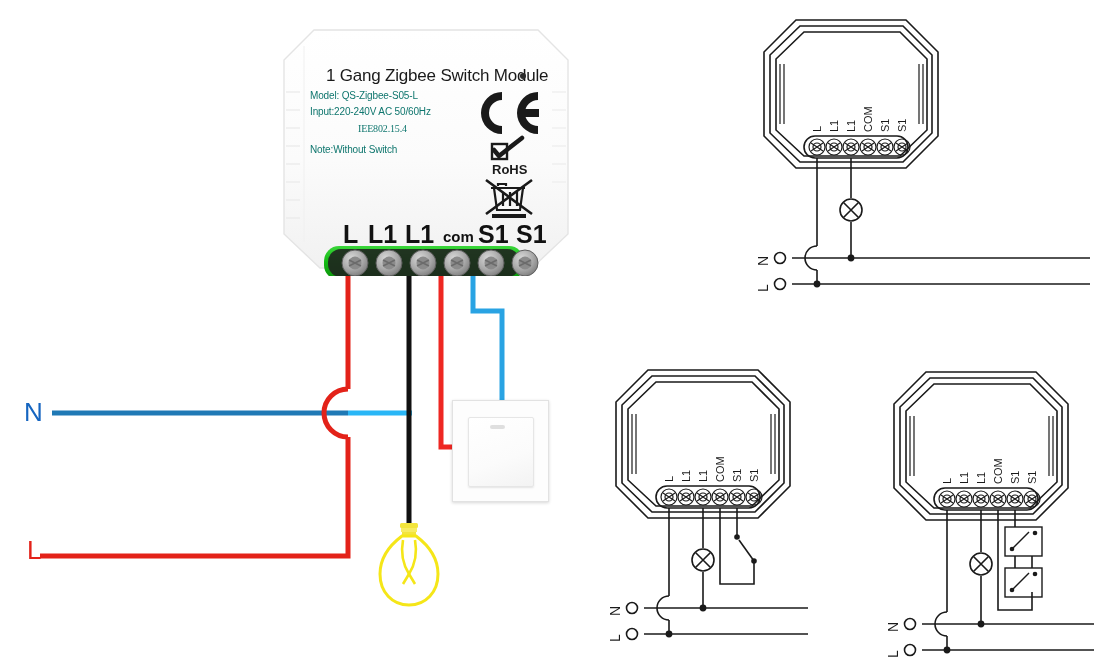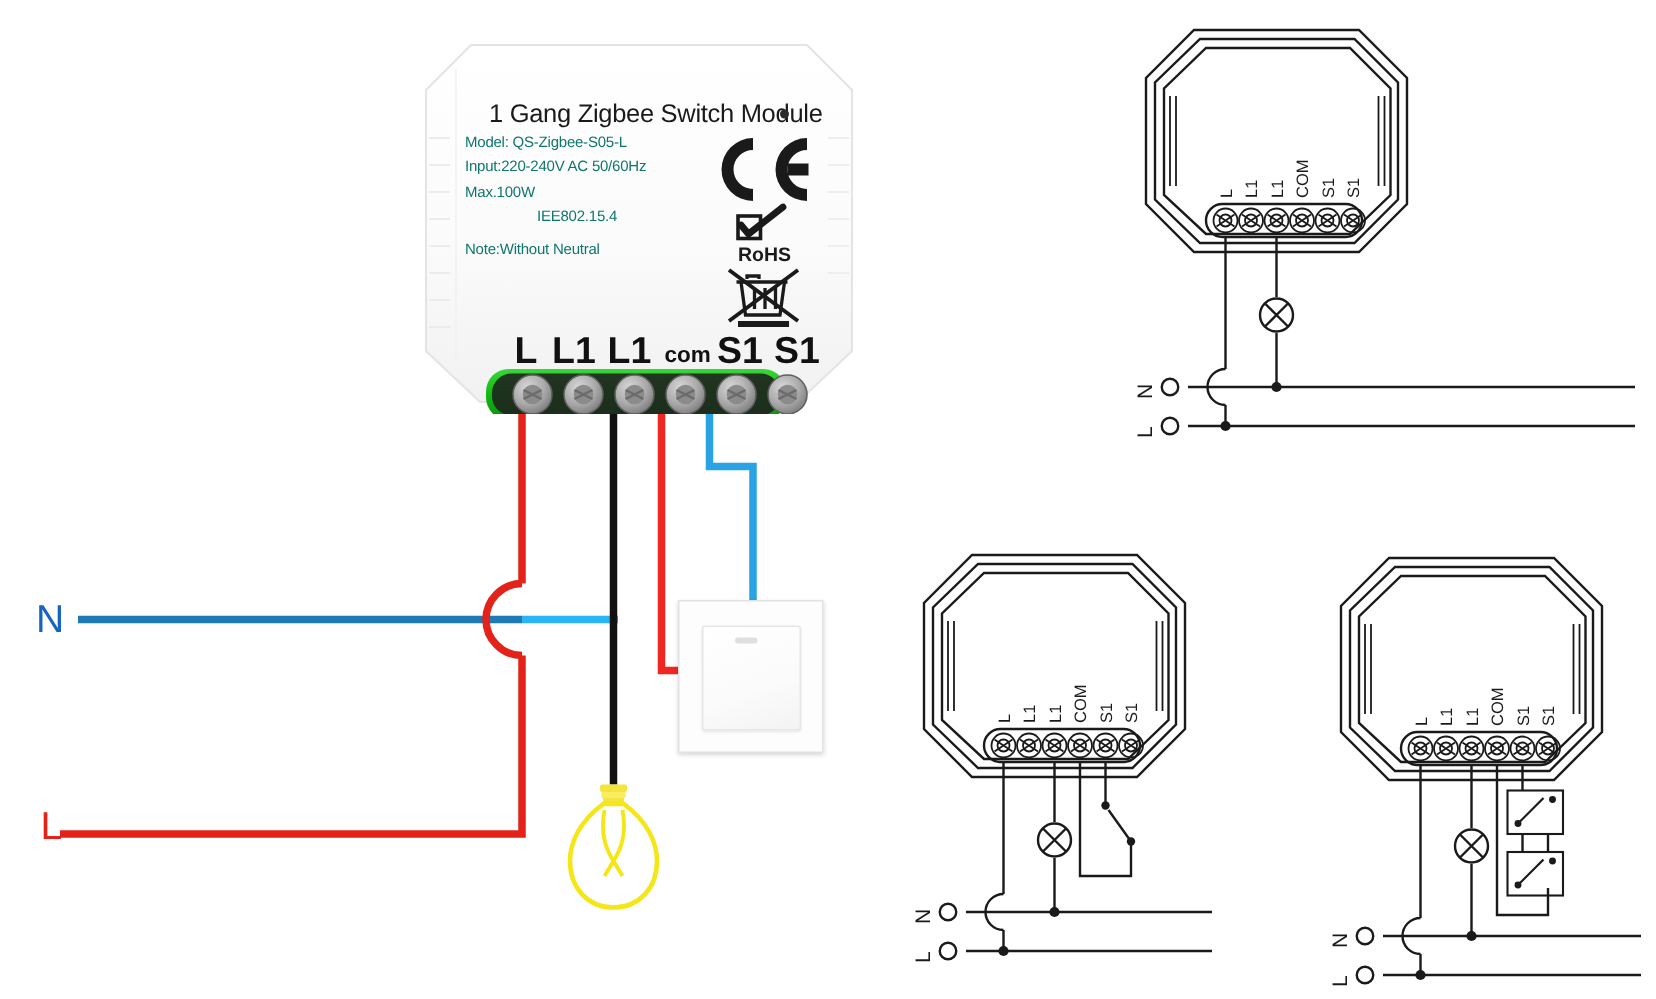--- a/index.html
+++ b/index.html
@@ -13,21 +13,21 @@
   .mod-body{position:absolute;inset:0;}
   .mod-label{position:absolute;left:0;top:0;width:100%;height:100%;}
 
   .title{position:absolute;left:44px;top:38px;width:220px;text-align:center;
          font-size:17px;color:#1a1a1a;letter-spacing:-.2px;white-space:nowrap;}
   .led-dot{position:absolute;left:238px;top:45px;width:6px;height:6px;border-radius:50%;
            background:#2b2b2b;}
   .spec{position:absolute;left:28px;top:60px;width:200px;color:#0f766e;
         font-size:10px;line-height:16.4px;letter-spacing:-.15px;}
   .spec div{white-space:nowrap;}
-  .spec .indent{padding-left:48px;}
+  .spec .indent{padding-left:48px;font-family:Liberation Serif, serif;}
   .spec .gap{height:5px;}
 
   .certs{position:absolute;left:190px;top:62px;width:92px;height:128px;}
 
   .term-labels{position:absolute;left:22px;top:190px;width:250px;height:36px;}
   .tl{position:absolute;font-weight:bold;color:#111;}
   .tl.big{font-size:25px;}
   .tl.small{font-size:15px;}
 
   
@@ -166,24 +166,23 @@
       </g>
     </svg>
 
     <div class="mod-label">
       <div class="title">1 Gang Zigbee Switch Module</div>
       <div class="led-dot"></div>
 
       <div class="spec">
         <div>Model: QS-Zigbee-S05-L</div>
         <div>Input:220-240V AC 50/60Hz</div>
-        <div>Max.100W</div>
         <div class="indent">IEE802.15.4</div>
         <div class="gap"></div>
-        <div>Note:Without Neutral</div>
+        <div>Note:Without Switch</div>
       </div>
 
       <svg class="certs" viewBox="0 0 92 128">
         <g fill="#1a1a1a">
           <path d="M 30 2 A 21 21 0 1 0 30 44 L 30 36 A 13 13 0 1 1 30 10 Z"></path>
           <path d="M 66 2 A 21 21 0 1 0 66 44 L 66 36 A 13 13 0 1 1 66 10 Z"></path>
           <rect x="53" y="19" width="14" height="8"></rect>
         </g>
         <g>
           <rect x="20" y="54" width="15" height="15" fill="none" stroke="#1a1a1a" stroke-width="2.4"></rect>

